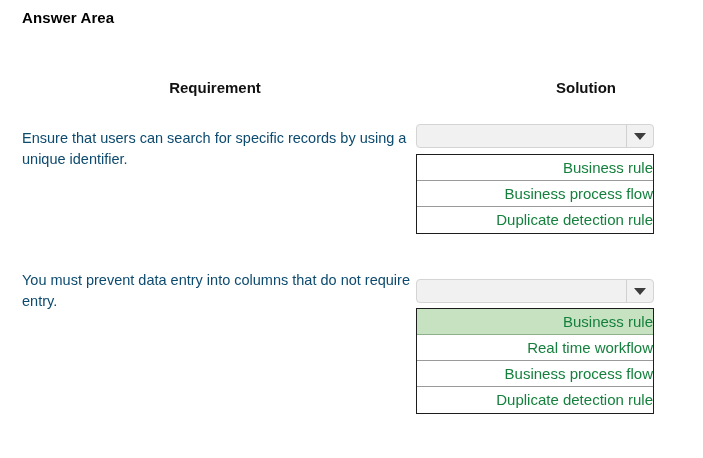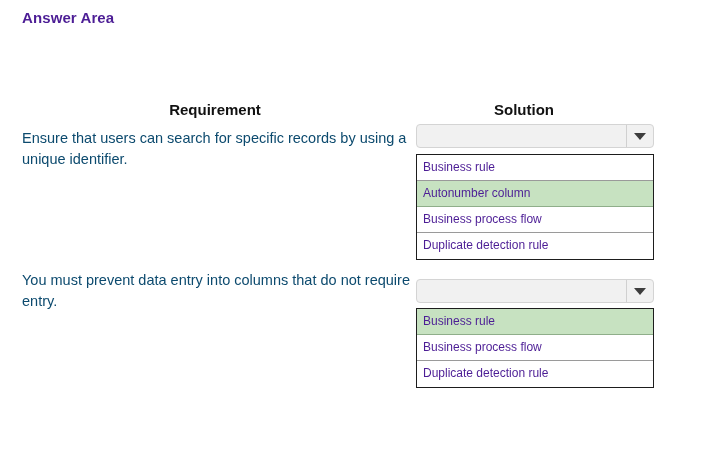--- a/index.html
+++ b/index.html
@@ -17,34 +17,33 @@
     -webkit-font-smoothing: antialiased;
   }
 
   .page-title {
     position: absolute;
     left: 22px;
     top: 9px;
     font-size: 15px;
     font-weight: bold;
     letter-spacing: 0.1px;
-    color: #4c1d95;
+    color: #000000;
   }
 
   .col-header {
     position: absolute;
     top: 79px;
     font-size: 15px;
     font-weight: bold;
     color: #111111;
     text-align: center;
-    margin-top: 22px;
   }
   .col-header.requirement { left: 115px; width: 200px; }
-  .col-header.solution    { left: 444px; width: 160px; }
+  .col-header.solution    { left: 456px; width: 160px; text-align: right; }
 
   .requirement-text {
     position: absolute;
     font-size: 14.5px;
     line-height: 21px;
     color: #0c4a6e;
     width: 390px;
   }
   .requirement-text.r1 { left: 22px; top: 128px; }
   .requirement-text.r2 { left: 22px; top: 270px; }
@@ -97,28 +96,29 @@
     box-sizing: border-box;
     border: 1.5px solid #1d1d1d;
     background: #ffffff;
   }
   .option-list.l1 { top: 154px; }
   .option-list.l2 { top: 308px; }
 
   .option-row {
     height: 26px;
     box-sizing: border-box;
-    font-size: 12px;
+    font-size: 15px;
     line-height: 25px;
     padding-left: 6px;
-    color: #4c1d95;
+    color: #15803d;
     background: #ffffff;
     border-bottom: 1px solid #9a9a9a;
     white-space: nowrap;
     overflow: hidden;
+    text-align: right;
   }
   .option-row:last-child { border-bottom: none; }
   .option-row.selected {
     background: #c7e2c1;
     border-bottom-color: #8fae8a;
   }
 </style>
 </head>
 <body>
 
@@ -132,31 +132,31 @@
 
 <div class="combo c1">
   <div class="combo-value"></div>
   <div class="combo-arrow-btn">
     <span class="caret"></span>
   </div>
 </div>
 
 <div class="option-list l1">
   <div class="option-row">Business rule</div>
-  <div class="option-row selected">Autonumber column</div>
   <div class="option-row">Business process flow</div>
   <div class="option-row">Duplicate detection rule</div>
 </div>
 
 <div class="requirement-text r2">You must prevent data entry into columns that do not require entry.</div>
 
 <div class="combo c2">
   <div class="combo-value"></div>
   <div class="combo-arrow-btn">
     <span class="caret"></span>
   </div>
 </div>
 
 <div class="option-list l2">
   <div class="option-row selected">Business rule</div>
+  <div class="option-row">Real time workflow</div>
   <div class="option-row">Business process flow</div>
   <div class="option-row">Duplicate detection rule</div>
 </div>
 
 </body></html>

